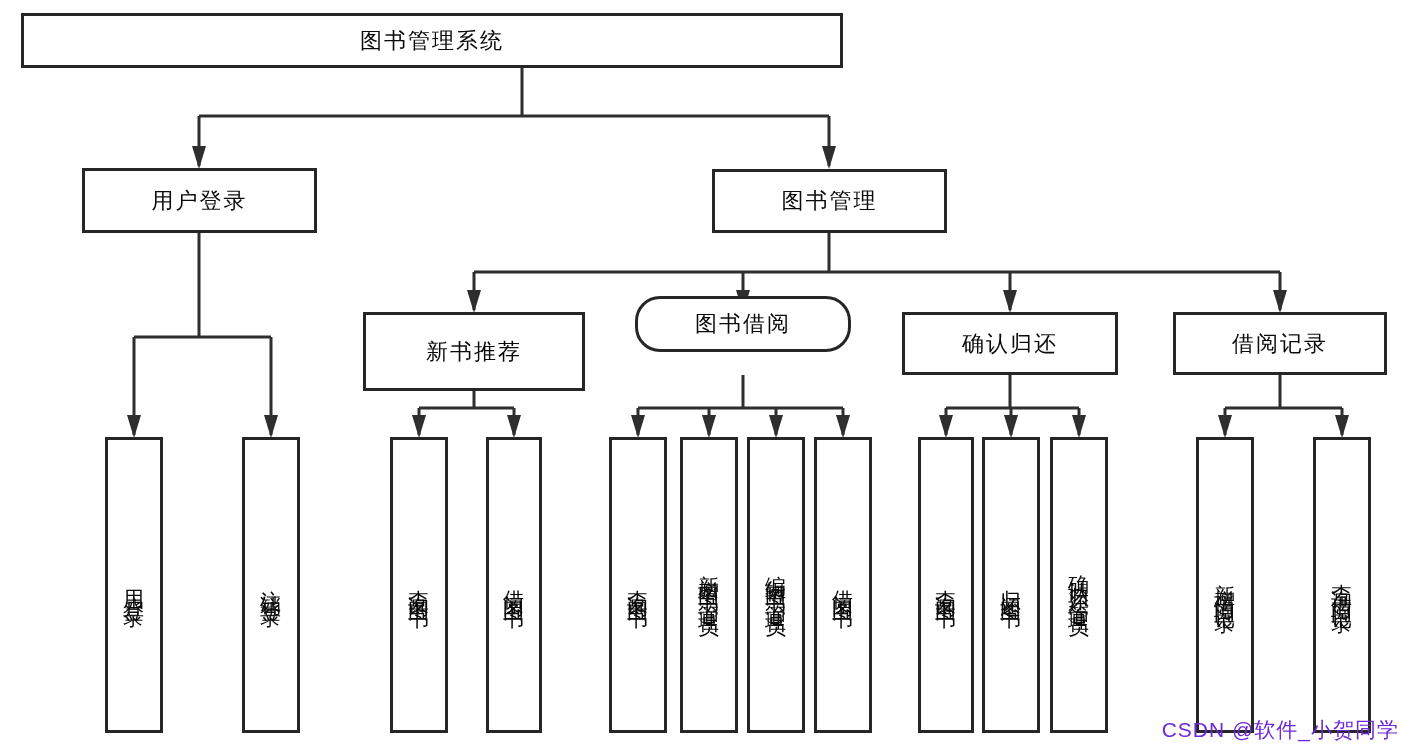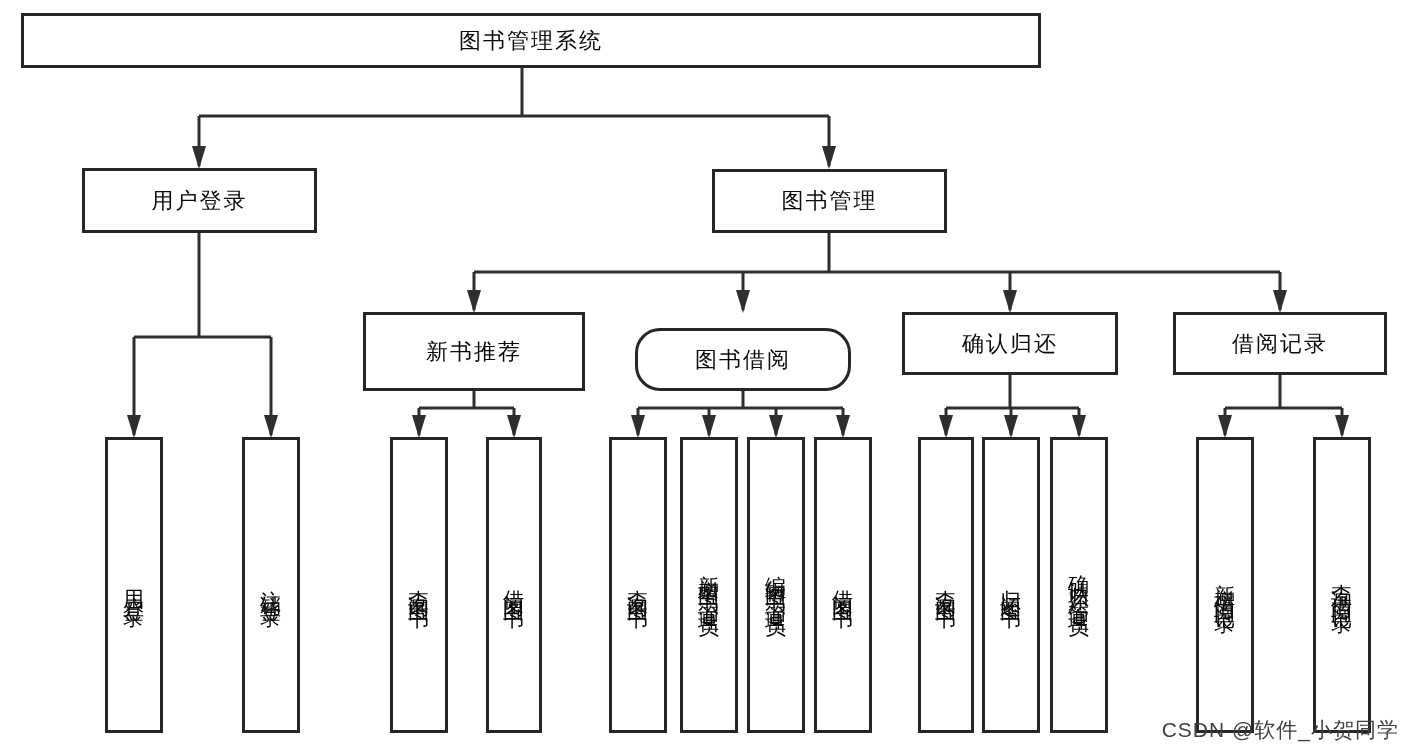--- a/index.html
+++ b/index.html
@@ -38,30 +38,30 @@
     line-height: 1;
   }
   .ln { stroke: #2e2e2e; stroke-width: 3; fill: none; }
   .ah { fill: #2e2e2e; stroke: none; }
   .watermark {
     position: absolute;
     top: 716px;
     right: 6px;
     font-size: 21px;
     letter-spacing: 1px;
-    color: #404040;
+    color: #6d28d9;
     z-index: 5;
     white-space: nowrap;
   }
   
-  .n-root   { left: 21px;  top: 13px;  width: 1020px; height: 55px; }
+  .n-root   { left: 21px;  top: 13px;  width: 822px; height: 55px; }
   .n-l1a    { left: 82px;  top: 168px; width: 235px;  height: 65px; }
   .n-l1b    { left: 712px; top: 169px; width: 235px;  height: 64px; }
   .n-l2a    { left: 363px; top: 312px; width: 222px;  height: 79px; }
-  .n-l2b    { left: 635px; top: 328px; width: 216px;  height: 63px; border-radius: 25px; }
+  .n-l2b    { left: 635px; top: 296px; width: 216px;  height: 56px; border-radius: 25px; }
   .n-l2c    { left: 902px; top: 312px; width: 216px;  height: 63px; }
   .n-l2d    { left: 1173px;top: 312px; width: 214px;  height: 63px; }
   .leaf     { top: 437px; height: 296px; }
   .n-g1a { left: 105px;  width: 58px; }
   .n-g1b { left: 242px;  width: 58px; }
   .n-g2a { left: 390px;  width: 58px; }
   .n-g2b { left: 486px;  width: 56px; }
   .n-g3a { left: 609px;  width: 58px; }
   .n-g3b { left: 680px;  width: 58px; }
   .n-g3c { left: 747px;  width: 58px; }

